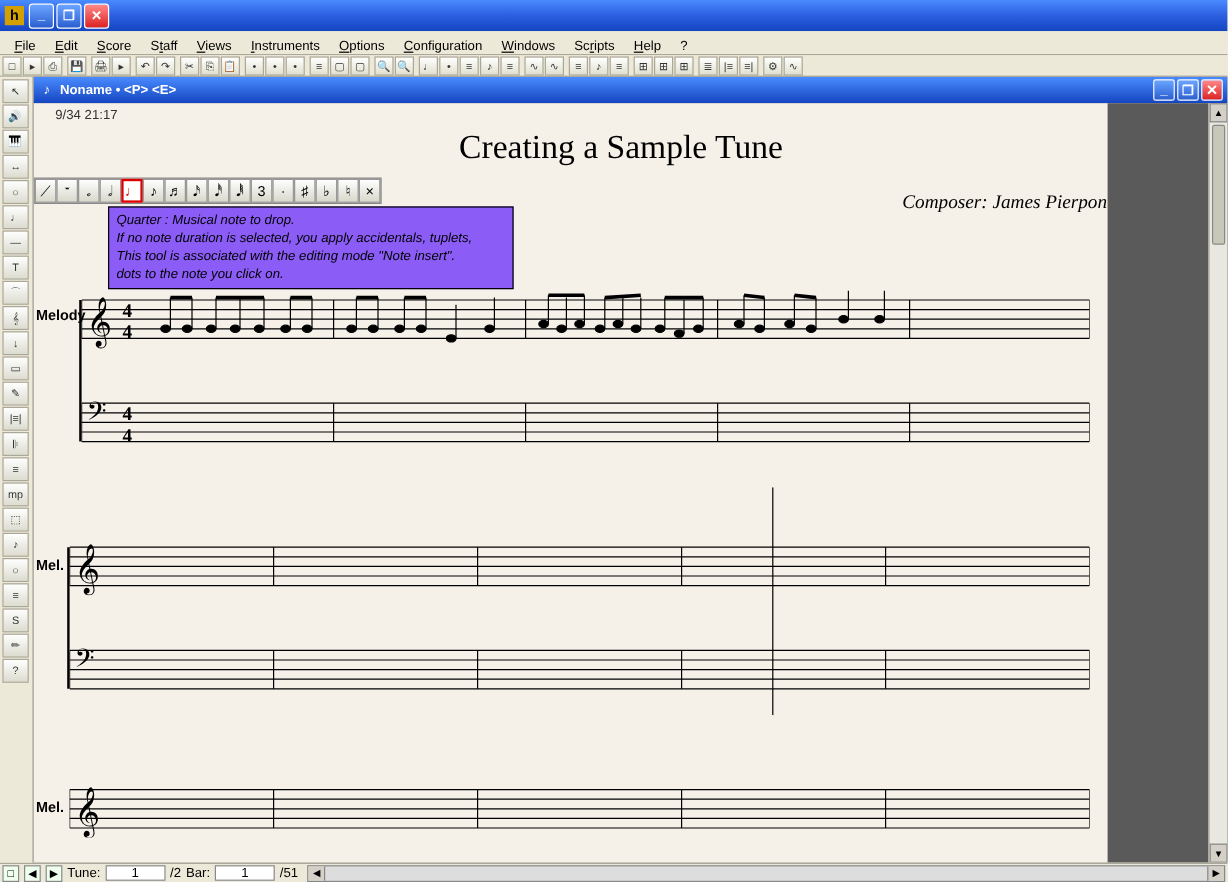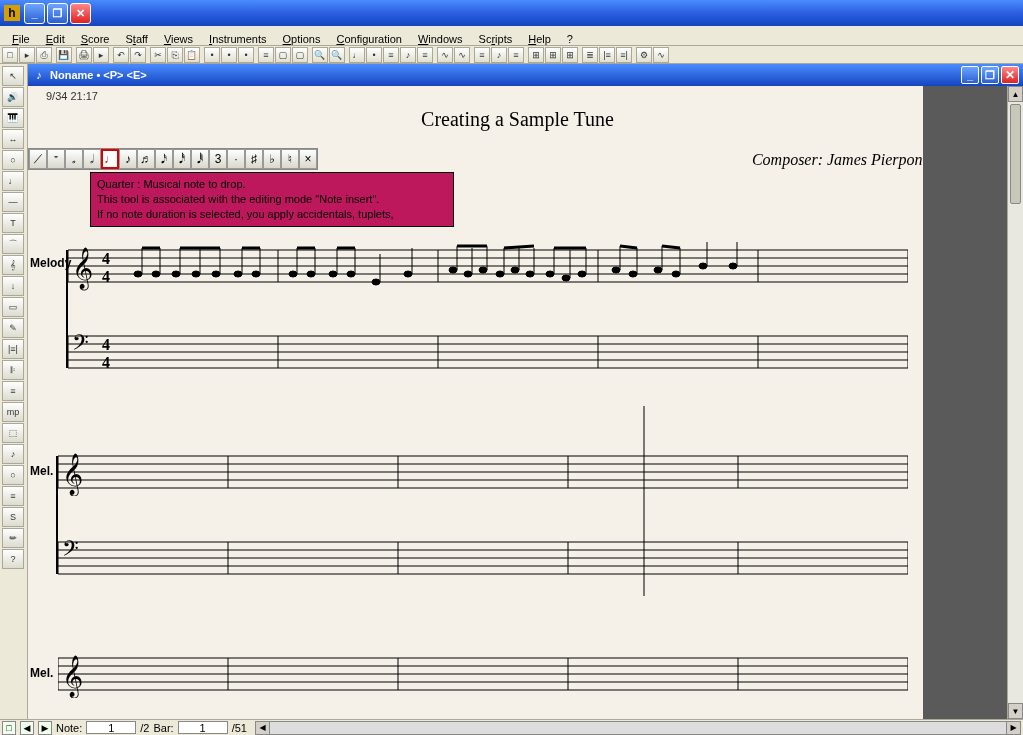--- a/index.html
+++ b/index.html
@@ -129,21 +129,21 @@
 .vscroll .arrow { position:absolute; left:0; right:0; height:16px; background:#d4d0c8; border:1px solid #888; display:flex; align-items:center; justify-content:center; font-size:8px;}
 .vscroll .arrow.up { top:0; }
 .vscroll .arrow.down { bottom:0; }
 .page-info {
   position: absolute; top: 4px; left: 18px;
   font-size: 11px; color: #333;
 }
 .score-title {
   text-align:center; 
   font-family: "Times New Roman", serif;
-  font-size: 20px;
+  font-size: 28px;
   margin-top: 22px;
 }
 .composer {
   text-align: right;
   font-family: "Times New Roman", serif;
   font-style: italic;
   font-size: 16px;
   margin: 20px 40px 0 0;
 }
 .note-palette {
@@ -160,27 +160,28 @@
   display:flex; align-items:center; justify-content:center;
   font-size: 12px;
 }
 .palbtn.selected {
   border: 2px solid #d00;
   background: #fff;
 }
 .tooltip {
   position: absolute;
   top: 86px; left: 62px;
-  width: 364px;
-  background: #be185d;
+  width: 338px;
+  background: #8b5cf6;
   border: 1px solid #000;
   padding: 4px 6px;
   font-size: 11px;
   line-height: 1.35;
   z-index: 10;
+  font-style: italic;
 }
 .staff-label {
   position:absolute;
   font-size: 12px;
   font-family: Arial,sans-serif;
   font-weight: bold;
 }
 svg.staff { position:absolute; }
 .status-bar {
   position:absolute; left:0; right:0; bottom:0; height:16px;
@@ -335,22 +336,23 @@
           <div class="palbtn">3</div>
           <div class="palbtn">·</div>
           <div class="palbtn">♯</div>
           <div class="palbtn">♭</div>
           <div class="palbtn">♮</div>
           <div class="palbtn">×</div>
         </div>
 
       <div class="tooltip">
         <div>Quarter : Musical note to drop.</div>
+        <div>If no note duration is selected, you apply accidentals, tuplets,</div>
         <div> This tool is associated with the editing mode "Note insert".</div>
-        <div>If no note duration is selected, you apply accidentals, tuplets,</div>
+        <div>dots to the note you click on.</div>
       </div>
 
       <div class="staff-label" style="top:170px; left:2px;">Melody</div>
 
       <svg class="staff" style="top:156px; left:40px;" width="840" height="52">
         <g stroke="#000" stroke-width="1">
           <line x1="0" y1="8" x2="840" y2="8"></line>
             <line x1="0" y1="16" x2="840" y2="16"></line>
             <line x1="0" y1="24" x2="840" y2="24"></line>
             <line x1="0" y1="32" x2="840" y2="32"></line>
@@ -530,21 +532,21 @@
       <div class="thumb"></div>
       <div class="arrow down">▼</div>
     </div>
   </div>
 </div>
 
 <div class="status-bar">
   <div class="ctl">□</div>
   <div class="ctl">◀</div>
   <div class="ctl">▶</div>
-  <span>Note:</span>
+  <span>Tune:</span>
   <input value="1" style="">
   <span>/2</span>
   <span>Bar:</span>
   <input value="1" style="">
   <span>/51</span>
   <div class="hscroll">
     <div style="position:absolute;left:0;top:0;width:14px;height:100%;background:#d4d0c8;border-right:1px solid #888;display:flex;align-items:center;justify-content:center;font-size:8px;">◀</div>
     <div style="position:absolute;right:0;top:0;width:14px;height:100%;background:#d4d0c8;border-left:1px solid #888;display:flex;align-items:center;justify-content:center;font-size:8px;">▶</div>
   </div>
 </div>

